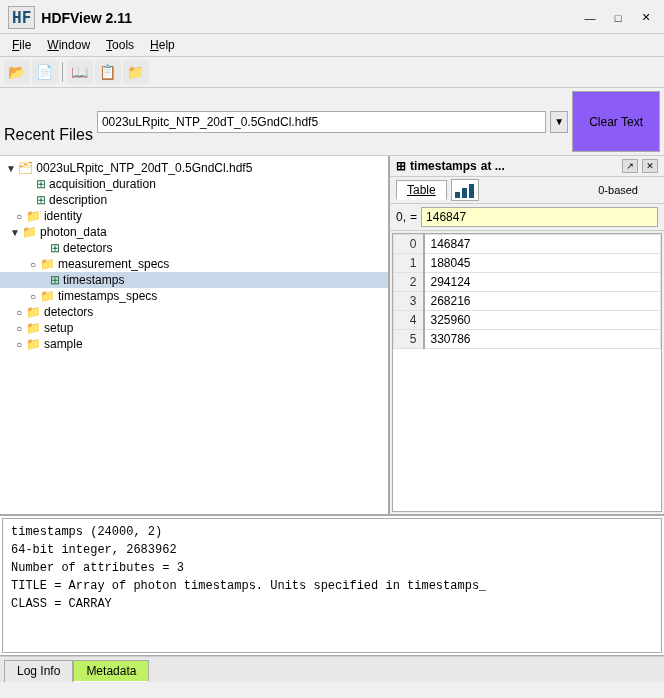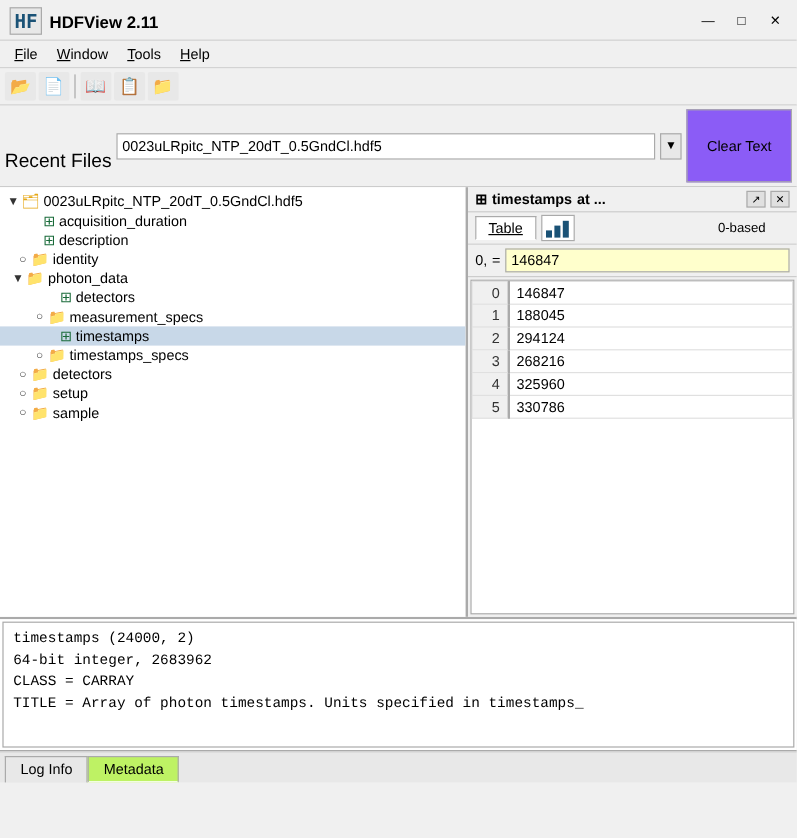--- a/index.html
+++ b/index.html
@@ -308,21 +308,21 @@
       width: 30px;
       border-right: 2px solid #aaa;
     }
     .data-table td.row-value {
       background: white;
       text-align: left;
     }
 
     
     .info-panel {
-      height: 110px;
+      height: 140px;
       background: white;
       border-bottom: 1px solid #aaa;
       display: flex;
       flex-direction: column;
     }
     .info-content {
       flex: 1;
       padding: 4px 8px;
       font-size: 12px;
       font-family: 'Courier New', monospace;
@@ -543,22 +543,23 @@
     </div>
   </div>
 
 </div>
 
 <div class="info-panel">
   <div class="info-content">
     <div id="info-lines-container">
         <div class="info-line">timestamps (24000, 2)</div>
         <div class="info-line">  64-bit integer,   2683962</div>
+        <div class="info-line">  Number of attributes = 3</div>
+        <div class="info-line">    TITLE = Array of photon timestamps. Units specified in timestamps_</div>
         <div class="info-line">    CLASS = CARRAY</div>
-        <div class="info-line">    TITLE = Array of photon timestamps. Units specified in timestamps_</div>
       </div>
   </div>
 </div>
 
 <div class="bottom-tabs">
   <div class="bottom-tab">Log Info</div>
   <div class="bottom-tab active">Metadata</div>
 </div>
 
 </body></html>

